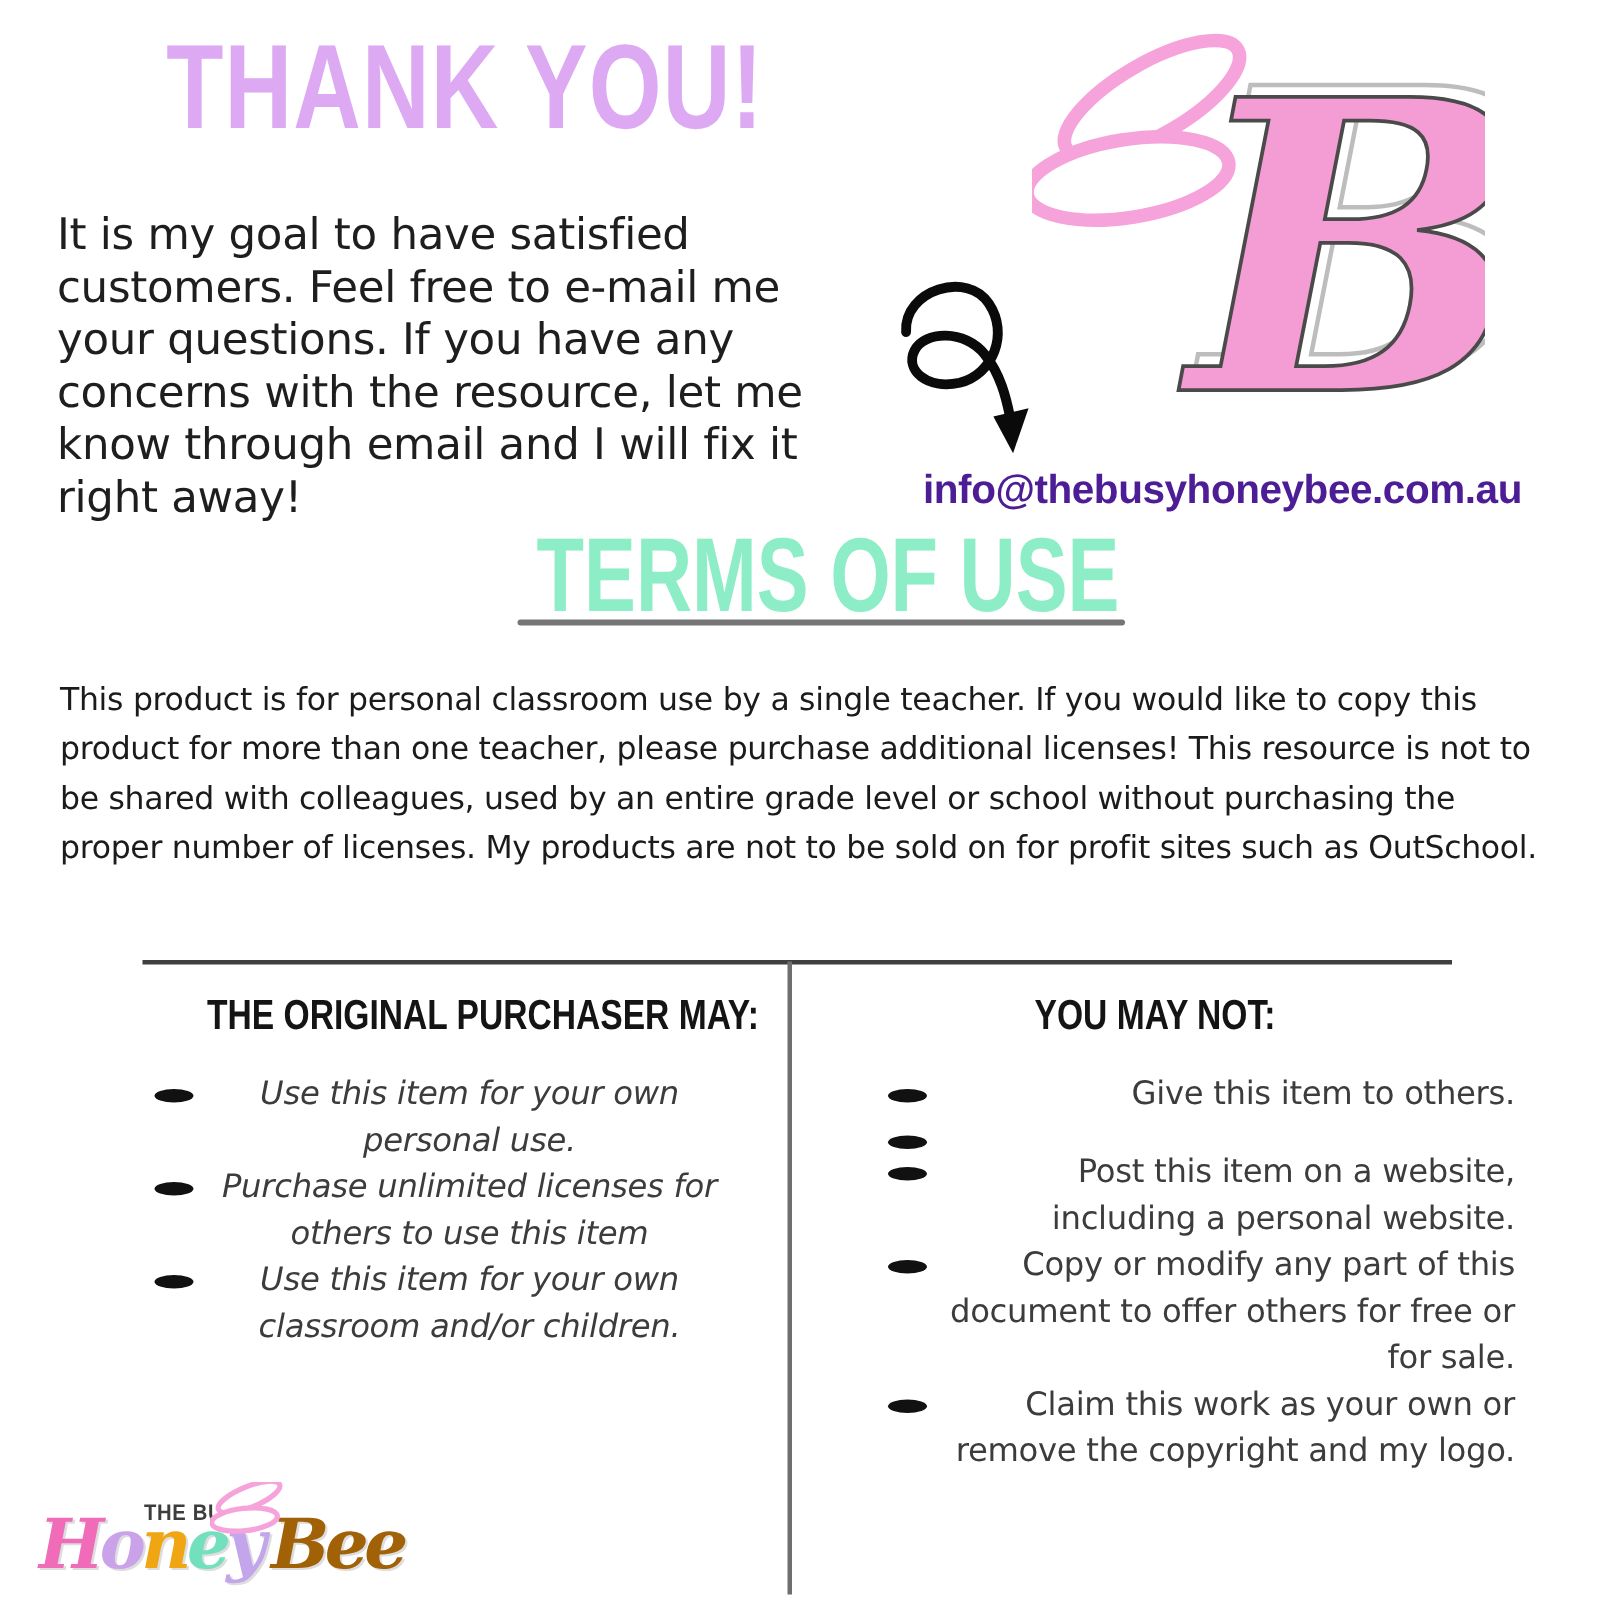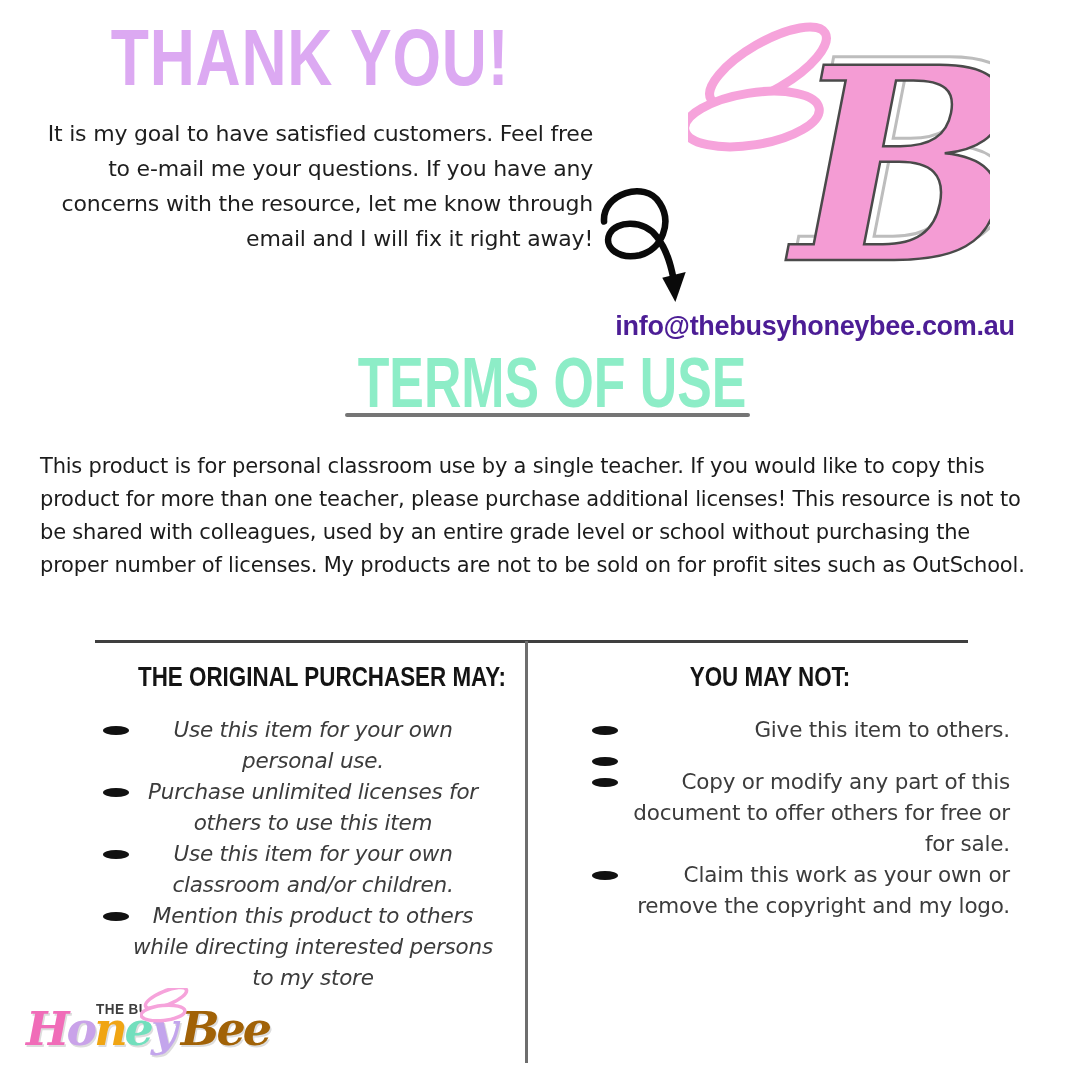--- a/index.html
+++ b/index.html
@@ -16,23 +16,23 @@
     position:absolute; left:0; top:18px; width:620px;
     margin:0; text-align:center;
     font-family:"Liberation Sans", sans-serif;
     font-weight:bold; font-size:80px; line-height:1;
     letter-spacing:1px;
     color:#DCA9F2;
     transform:scaleX(.78); transform-origin:50% 0;
     white-space:nowrap;
   }
   .thank-msg{
-    position:absolute; left:38px; top:116px; width:555px;
-    margin:0; text-align:right;
-    font-size:22px; line-height:35px; color:#1e1e1e;
+    position:absolute; left:38px; top:139px; width:555px;
+    margin:0; text-align:left;
+    font-size:29px; line-height:35px; color:#1e1e1e;
     letter-spacing:-0.2px;
   }
   .arrow{position:absolute; left:597px; top:182px; width:92px; height:122px;}
   .bee-b{position:absolute; left:688px; top:6px; width:302px; height:290px;}
   .email{
     position:absolute; left:590px; top:311px; width:450px;
     text-align:center;
     font-family:"Liberation Sans", sans-serif;
     font-weight:bold; font-size:27px; color:#4c1d95;
     letter-spacing:-0.3px;
@@ -151,36 +151,36 @@
         <span class="txt">Use this item for your own personal use.</span>
       </li>
       <li>
         <span class="dot"></span>
         <span class="txt">Purchase unlimited licenses for others to use this item</span>
       </li>
       <li>
         <span class="dot"></span>
         <span class="txt">Use this item for your own classroom and/or children.</span>
       </li>
-      <li>
-        <span class="dot"></span>
-        <span class="txt">Mention this product to others while directing interested persons to my store</span>
-      </li>
     </ul>
   </div>
 
   <div class="col col-right">
     <h3>YOU MAY NOT:</h3>
     <ul>
       <li>
         <span class="dot"></span>
         <span class="txt">Give this item to others.</span>
       </li>
       <li>
         <span class="dot"></span>
+      </li>
+      <li>
+        <span class="dot"></span>
+        <span class="txt">Post this item on a website, including a personal website.</span>
       </li>
       <li>
         <span class="dot"></span>
         <span class="txt">Copy or modify any part of this document to offer others for free or for sale.</span>
       </li>
       <li>
         <span class="dot"></span>
         <span class="txt">Claim this work as your own or remove the copyright and my logo.</span>
       </li>
     </ul>

